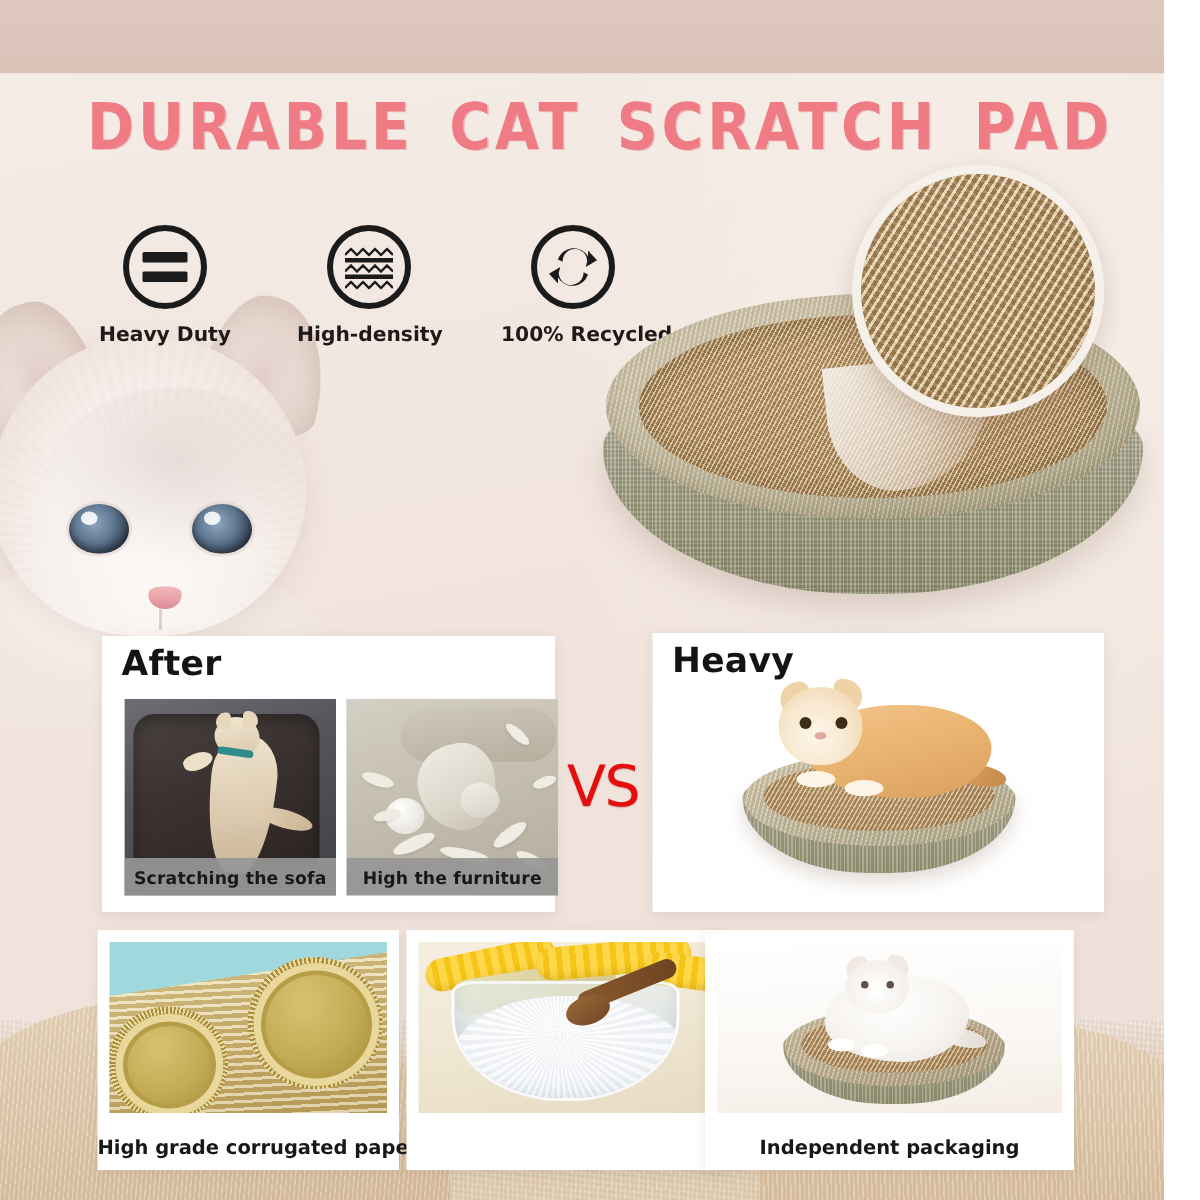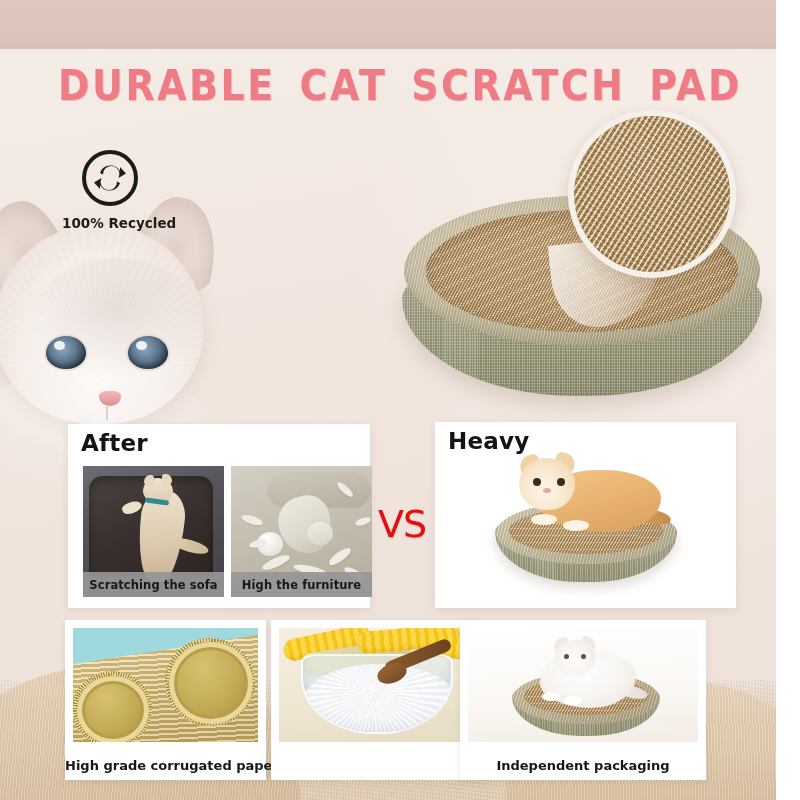--- a/index.html
+++ b/index.html
@@ -403,21 +403,21 @@
     text-shadow: 0 1px 1px rgba(120,0,0,.25);
   }
 
   
   .card {
     position: absolute; background: #ffffff; top: 620px; height: 160px;
     box-shadow: 0 2px 7px rgba(150,125,115,.16);
   }
   .card-1 { left: 65px; width: 201px; }
   .card-2 { left: 271px; width: 214px; }
-  .card-3 { left: 460px; width: 246px; }
+  .card-3 { left: 470px; width: 246px; }
 
   .card-img {
     position: absolute; left: 8px; top: 8px; right: 8px; height: 114px;
     overflow: hidden; background: #eee;
   }
   .card-3 .card-img { background: #ffffff; }
   .card-cap {
     position: absolute; left: 0; bottom: 7px; width: 100%;
     text-align: center;
     font-family: "DejaVu Sans", sans-serif;
@@ -572,21 +572,50 @@
   </div>
 
   <div class="floor"></div>
   <div class="floor-left"></div>
   <div class="floor-right"></div>
 
   <div class="title">DURABLE  CAT  SCRATCH  PAD</div>
 
   <div class="badges">
 
-
+    <div class="badge">
+      <div class="badge-icon">
+        <span class="ic-bar top"></span>
+        <span class="ic-bar bot"></span>
+      </div>
+      <div class="badge-label">Heavy Duty</div>
+    </div>
+
+    <div class="badge">
+      <div class="badge-icon">
+        <span class="ic-zz r1">
+          <svg viewBox="0 0 32 6">
+              <polyline points="0,5 4,1 8,5 12,1 16,5 20,1 24,5 28,1 32,5" fill="none" stroke="#1b1b1b" stroke-width="1.6"></polyline>
+            </svg>
+        </span>
+        <span class="ic-line l1"></span>
+        <span class="ic-zz r2">
+          <svg viewBox="0 0 32 6">
+              <polyline points="0,5 4,1 8,5 12,1 16,5 20,1 24,5 28,1 32,5" fill="none" stroke="#1b1b1b" stroke-width="1.6"></polyline>
+            </svg>
+        </span>
+        <span class="ic-line l2"></span>
+        <span class="ic-zz r3">
+          <svg viewBox="0 0 32 6">
+              <polyline points="0,5 4,1 8,5 12,1 16,5 20,1 24,5 28,1 32,5" fill="none" stroke="#1b1b1b" stroke-width="1.6"></polyline>
+            </svg>
+        </span>
+      </div>
+      <div class="badge-label">High-density</div>
+    </div>
 
     <div class="badge">
       <div class="badge-icon">
         <span class="ic-rec">
           <svg viewBox="0 0 34 34">
             <path d="M7 12 A11 11 0 0 1 27 10 L27 6 L33 12.5 L25.5 17 L26.5 13 A8 8 0 0 0 10 13.5 Z" fill="#1b1b1b"></path>
             <path d="M27 22 A11 11 0 0 1 7 24 L7 28 L1 21.5 L8.5 17 L7.5 21 A8 8 0 0 0 24 20.5 Z" fill="#1b1b1b"></path>
           </svg>
         </span>
       </div>

